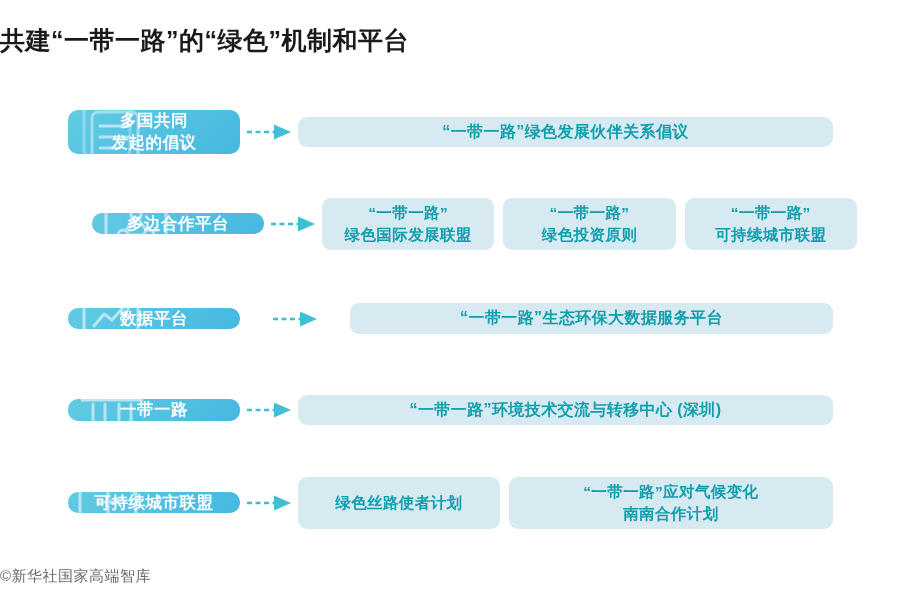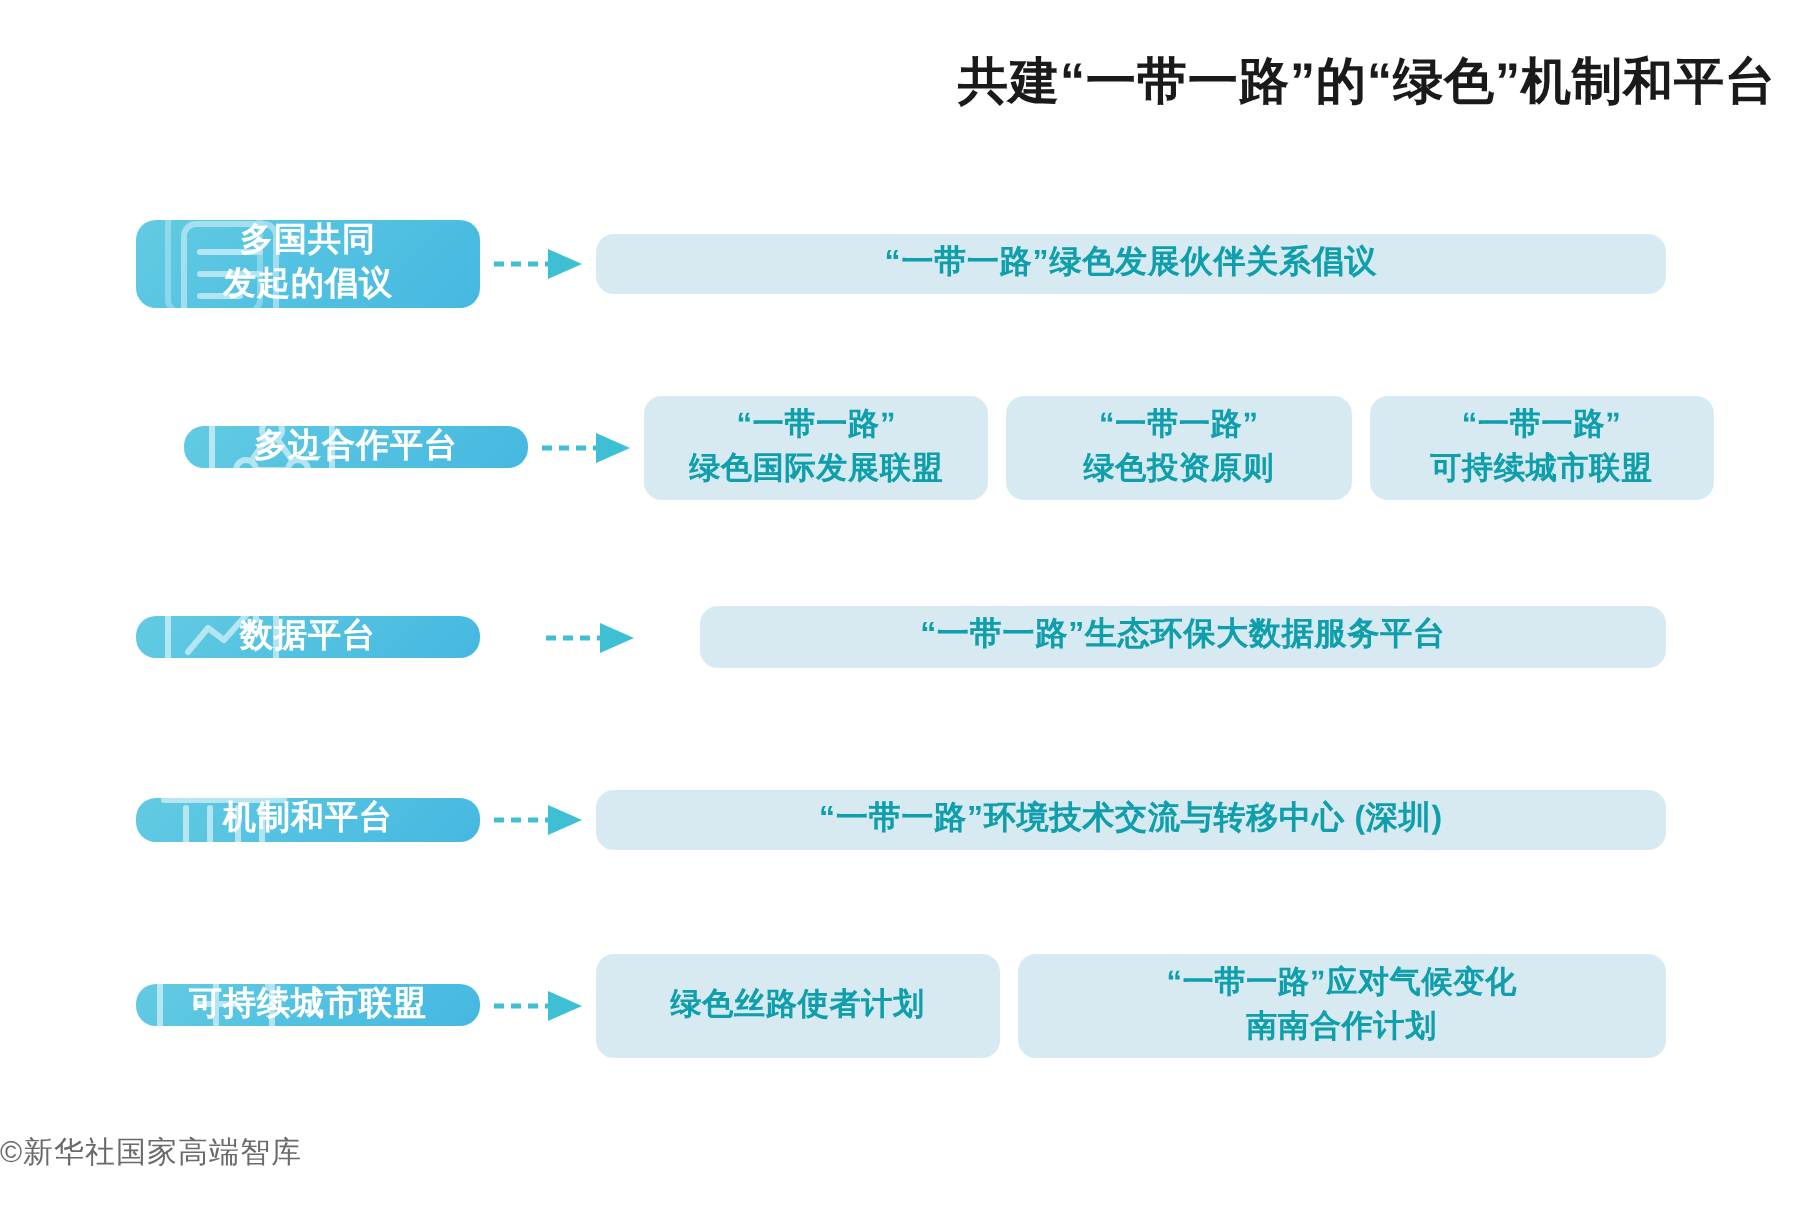--- a/index.html
+++ b/index.html
@@ -14,21 +14,21 @@
     overflow: hidden;
     position: relative;
   }
 
   
   .title {
     position: absolute;
     left: 0;
     top: 24px;
     width: 888px;
-    text-align: right;
+    text-align: left;
     font-size: 25px;
     font-weight: bold;
     color: #1a1a1a;
     letter-spacing: 0.5px;
     white-space: nowrap;
   }
 
   
   .row {
     position: absolute;
@@ -211,21 +211,21 @@
         <span class="cat-icon">
           <svg viewBox="0 0 76 68">
             <polygon points="38,8 68,24 8,24" fill="none" stroke="#ffffff" stroke-width="3" stroke-linejoin="round" stroke-linecap="round"></polygon>
             <line x1="19" y1="28" x2="19" y2="54" fill="none" stroke="#ffffff" stroke-width="3" stroke-linejoin="round" stroke-linecap="round"></line>
             <line x1="31" y1="28" x2="31" y2="54" fill="none" stroke="#ffffff" stroke-width="3" stroke-linejoin="round" stroke-linecap="round"></line>
             <line x1="45" y1="28" x2="45" y2="54" fill="none" stroke="#ffffff" stroke-width="3" stroke-linejoin="round" stroke-linecap="round"></line>
             <line x1="57" y1="28" x2="57" y2="54" fill="none" stroke="#ffffff" stroke-width="3" stroke-linejoin="round" stroke-linecap="round"></line>
             <line x1="8" y1="60" x2="68" y2="60" fill="none" stroke="#ffffff" stroke-width="3" stroke-linejoin="round" stroke-linecap="round"></line>
           </svg>
         </span>
-        <span class="cat-label">机制和平台</span>
+        <span class="cat-label">一带一路</span>
       </div>
       <div class="arrow">
         <svg width="46" height="18" viewBox="0 0 46 18">
           <line x1="1" y1="9" x2="28" y2="9" stroke="#3FBFD4" stroke-width="2.4" stroke-dasharray="5,3.5" stroke-linecap="butt"></line>
           <polygon points="28,1.5 45,9 28,16.5" fill="#3FBFD4"></polygon>
         </svg>
       </div>
       <div class="panels">
         <div class="panel wide-text" style="flex: 1 1 0px;">“一带一路”环境技术交流与转移中心 (深圳)</div>
       </div>

